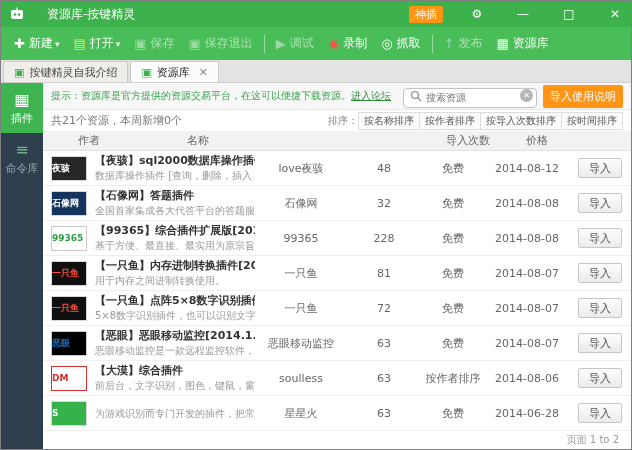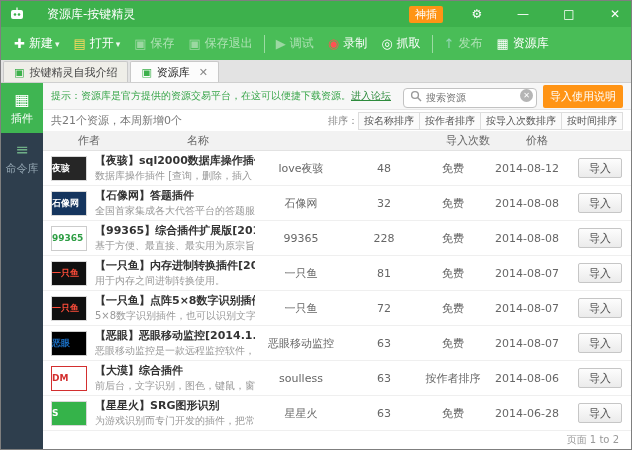--- a/index.html
+++ b/index.html
@@ -332,21 +332,20 @@
       <button class="import-btn">导入</button>
     </div>
   </div>
 
   <div class="trow">
     <div class="cell name-cell">
       <div class="thumb" style="background: rgb(53, 179, 74); color: rgb(255, 255, 255);">
                 <span>S</span>
               </div>
       <div class="ntext">
-        <div class="title">【星星火】SRG图形识别</div>
         <div class="desc">为游戏识别而专门开发的插件，把常用的识别操作进行分类和整理。</div>
       </div>
     </div>
     <div class="cell author">星星火</div>
     <div class="cell imports">63</div>
     <div class="cell price">免费</div>
     <div class="cell date">2014-06-28</div>
     <div class="cell action">
       <button class="import-btn">导入</button>
     </div>

